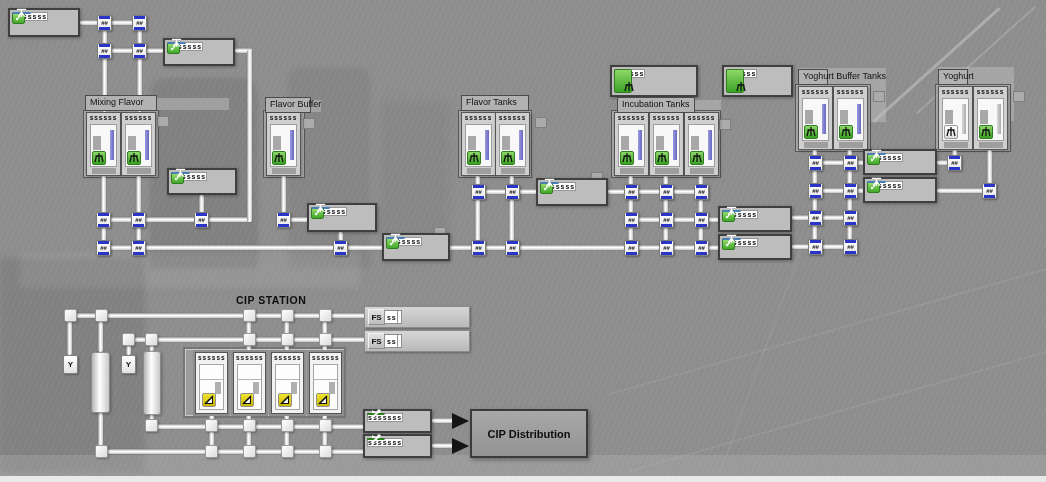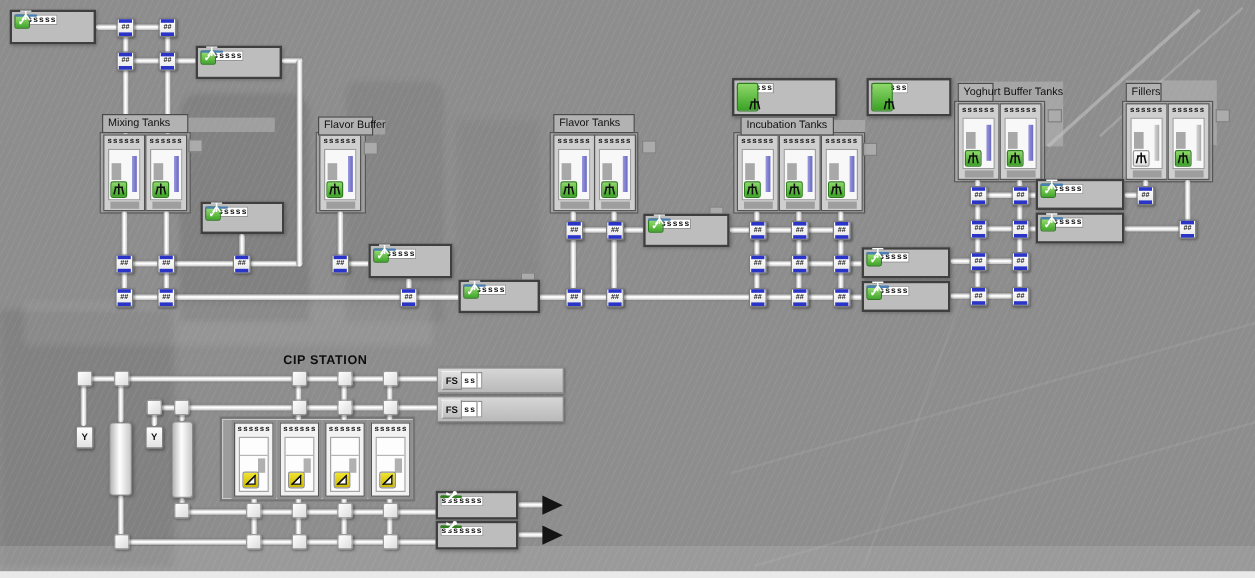--- a/index.html
+++ b/index.html
@@ -119,31 +119,31 @@
   <div class="sq" style="left:157px;top:116px;"></div>
   <div class="sq" style="left:303px;top:118px;"></div>
   <div class="sq" style="left:535px;top:117px;"></div>
   <div class="sq" style="left:719px;top:119px;"></div>
   <div class="sq" style="left:873px;top:91px;"></div>
   <div class="sq" style="left:1013px;top:91px;"></div>
   <div class="sq" style="left:434px;top:227px;"></div>
   <div class="sq" style="left:591px;top:172px;"></div>
 
   <div class="glabel-box" style="left:85px;top:95px;width:72px;height:16px;"></div>
-  <div class="glabel-txt" style="left:90px;top:97px;">Mixing Tanks</div>
+  <div class="glabel-txt" style="left:90px;top:97px;">Mixing Flavor</div>
   <div class="glabel-box" style="left:265px;top:97px;width:46px;height:16px;"></div>
   <div class="glabel-txt" style="left:270px;top:99px;">Flavor Buffer</div>
   <div class="glabel-box" style="left:461px;top:95px;width:68px;height:16px;"></div>
   <div class="glabel-txt" style="left:466px;top:97px;">Flavor Tanks</div>
   <div class="glabel-box" style="left:617px;top:97px;width:78px;height:16px;"></div>
   <div class="glabel-txt" style="left:622px;top:99px;">Incubation Tanks</div>
   <div class="glabel-box" style="left:798px;top:69px;width:30px;height:16px;"></div>
   <div class="glabel-txt" style="left:803px;top:71px;">Yoghurt Buffer Tanks</div>
   <div class="glabel-box" style="left:938px;top:69px;width:30px;height:16px;"></div>
-  <div class="glabel-txt" style="left:943px;top:71px;">Fillers</div>
+  <div class="glabel-txt" style="left:943px;top:71px;">Yoghurt</div>
 
   <div class="tblock" style="left:610px;top:65px;width:88px;height:32px;">
     <div class="afield">ssssss</div>
     <div class="gbar"></div>
     <div class="btn aggreen" style="position:relative;width:18px;left:0;bottom:0;">
         <span class="agit-ico">
           <svg width="12" height="12" viewBox="0 0 12 12">
             <path d="M6 1V4M2.5 4H9.5M3.5 4L2 10M6 4V10M8.5 4L10 10" stroke="#111" stroke-width="1.3" fill="none"></path>
           </svg>
         </span>
@@ -202,20 +202,23 @@
       </div>
     <div class="btn gwrench wrench-slot">
         <svg width="12" height="12" viewBox="0 0 12 12">
           <path d="M2.5 9.5L8 4" stroke="#fff" stroke-width="2" stroke-linecap="round"></path>
           <circle cx="9" cy="3" r="1.8" fill="#fff"></circle>
         </svg>
       </div>
   </div>
   <div class="arrow" style="left:452px;top:413px;"></div>
   <div class="arrow" style="left:452px;top:438px;"></div>
+  <div class="distbox" style="left:470px;top:409px;width:118px;height:49px;">
+    <span style="position:relative;">CIP Distribution</span>
+  </div>
 <div class="ph" style="left:80px;top:20px;width:27px;"></div>
     <div class="ph" style="left:104px;top:20px;width:40px;"></div>
     <div class="ph" style="left:104px;top:48px;width:60px;"></div>
     <div class="ph" style="left:235px;top:48px;width:17px;"></div>
     <div class="ph" style="left:105px;top:217px;width:147px;"></div>
     <div class="ph" style="left:288px;top:217px;width:22px;"></div>
     <div class="ph" style="left:478px;top:189px;width:60px;"></div>
     <div class="ph" style="left:608px;top:189px;width:27px;"></div>
     <div class="ph" style="left:631px;top:189px;width:73px;"></div>
     <div class="ph" style="left:631px;top:217px;width:89px;"></div>

